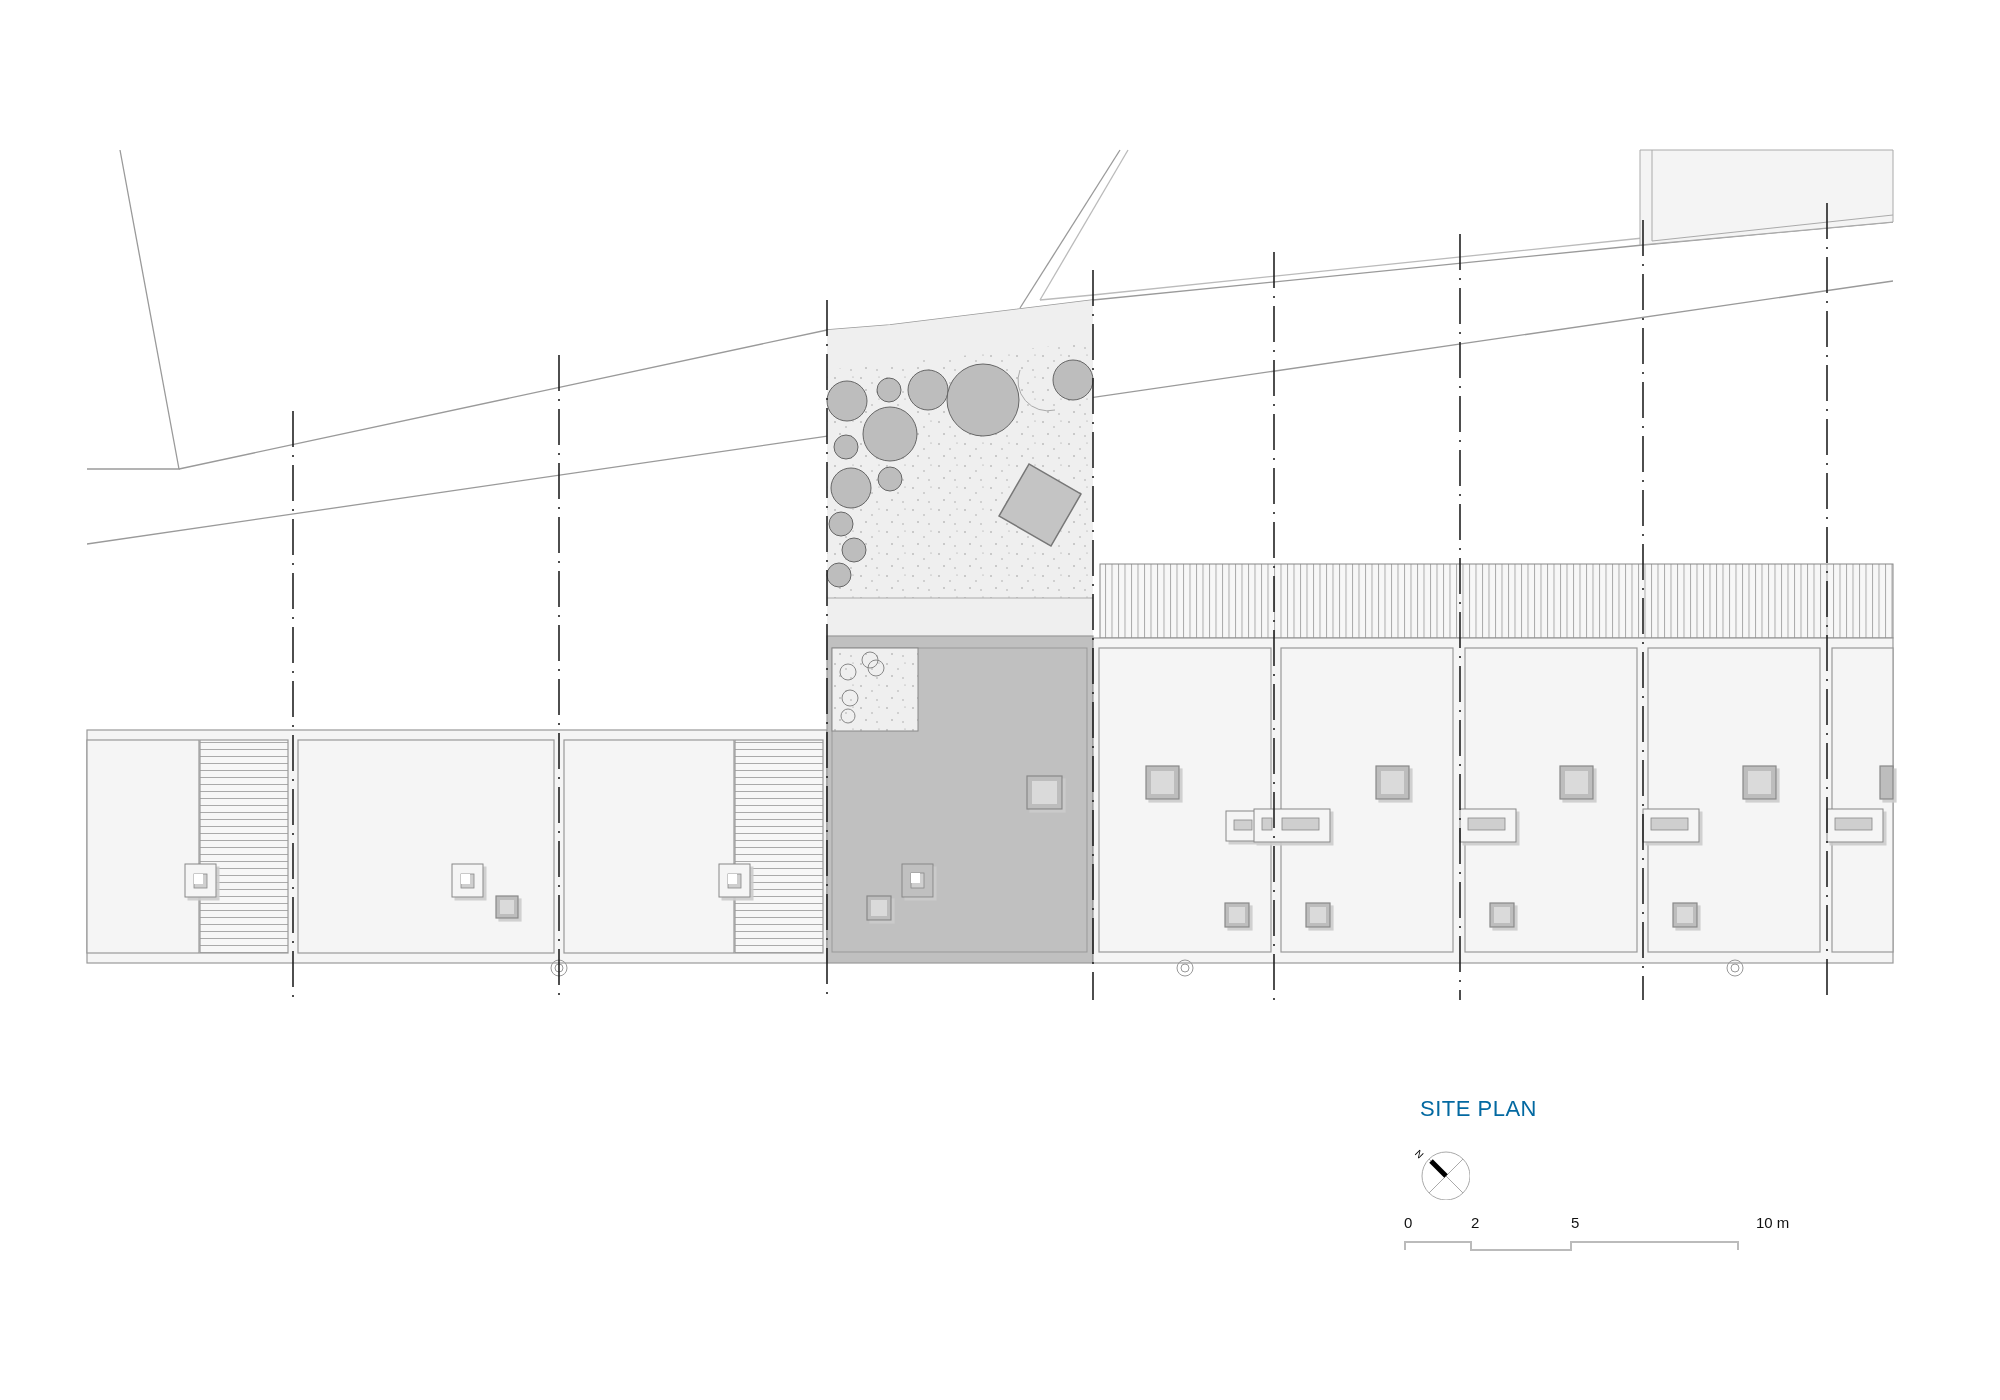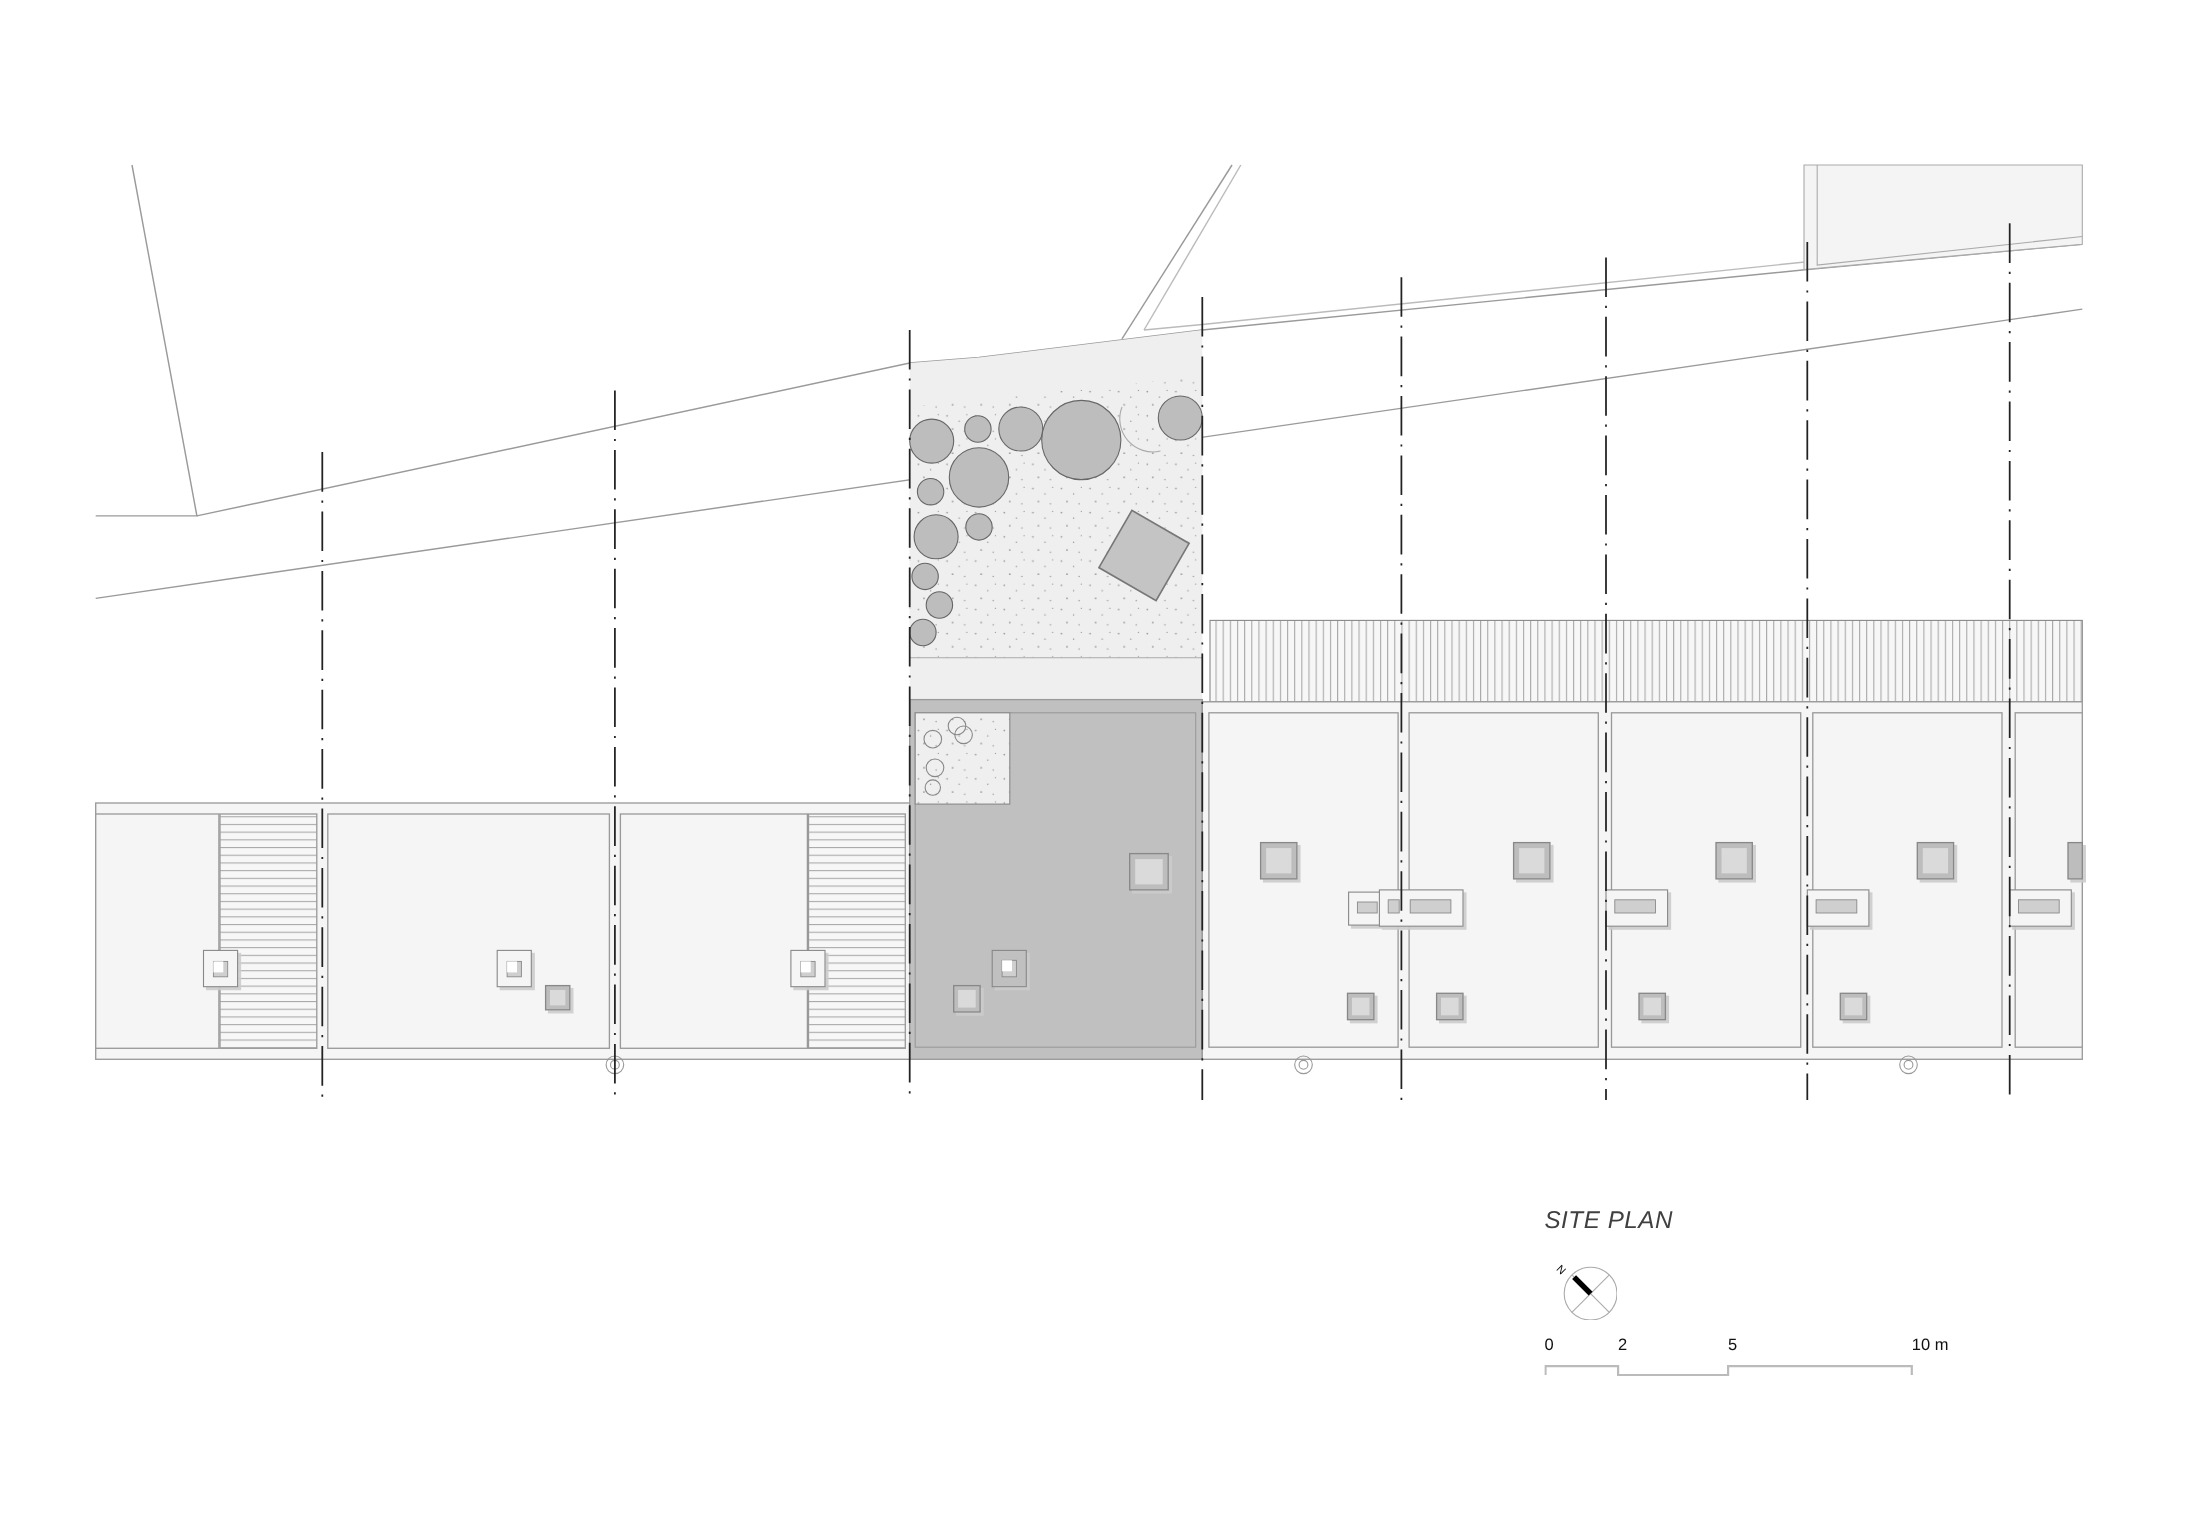--- a/index.html
+++ b/index.html
@@ -1,19 +1,19 @@
 <!DOCTYPE html>
 <html><head>
 <meta charset="utf-8">
 <style>
   html,body{margin:0;padding:0;background:#ffffff;}
   body{width:2000px;height:1400px;position:relative;overflow:hidden;font-family:"Liberation Sans",sans-serif;}
   #drawing{position:absolute;left:0;top:0;width:2000px;height:1400px;}
   .legend{position:absolute;left:1404px;top:1096px;width:460px;height:180px;}
-  .title{position:absolute;left:0;top:0;font-size:22px;color:#404040;letter-spacing:0.5px;font-style:italic;}
+  .title{position:absolute;left:16px;top:0;font-size:22px;color:#0369a1;letter-spacing:0.5px;}
   .north{position:absolute;left:6px;top:44px;width:60px;height:60px;}
   .scale-lbl{position:absolute;top:118px;font-size:15px;color:#111;}
 </style>
 </head>
 <body>
 
 <svg id="drawing" viewBox="0 0 2000 1400" xmlns="http://www.w3.org/2000/svg">
   <defs>
     <pattern id="hlines" width="10" height="7" patternUnits="userSpaceOnUse">
       <rect width="10" height="7" fill="#f7f7f7"></rect>
@@ -200,17 +200,17 @@
   <svg class="north" viewBox="0 0 60 60">
     <circle cx="36" cy="36" r="24" fill="none" stroke="#aaa" stroke-width="1"></circle>
     <line x1="19" y1="19" x2="53" y2="53" stroke="#aaa" stroke-width="1"></line>
     <line x1="53" y1="19" x2="19" y2="53" stroke="#aaa" stroke-width="1"></line>
     <line x1="21" y1="21" x2="36" y2="36" stroke="#000" stroke-width="5"></line>
     <text x="6" y="18" font-size="10" transform="rotate(45 10 14)" font-family="Liberation Sans, sans-serif">N</text>
   </svg>
   <span class="scale-lbl" style="left:0">0</span>
   <span class="scale-lbl" style="left:67px">2</span>
   <span class="scale-lbl" style="left:167px">5</span>
-  <span class="scale-lbl" style="left:334px">10 m</span>
+  <span class="scale-lbl" style="left:352px">10 m</span>
   <svg style="position:absolute;left:0;top:142px;" width="340" height="14">
     <polyline points="1,12 1,4 67,4 67,12 167,12 167,4 334,4 334,12" fill="none" stroke="#bbb" stroke-width="2"></polyline>
   </svg>
 </div>
 
 </body></html>

